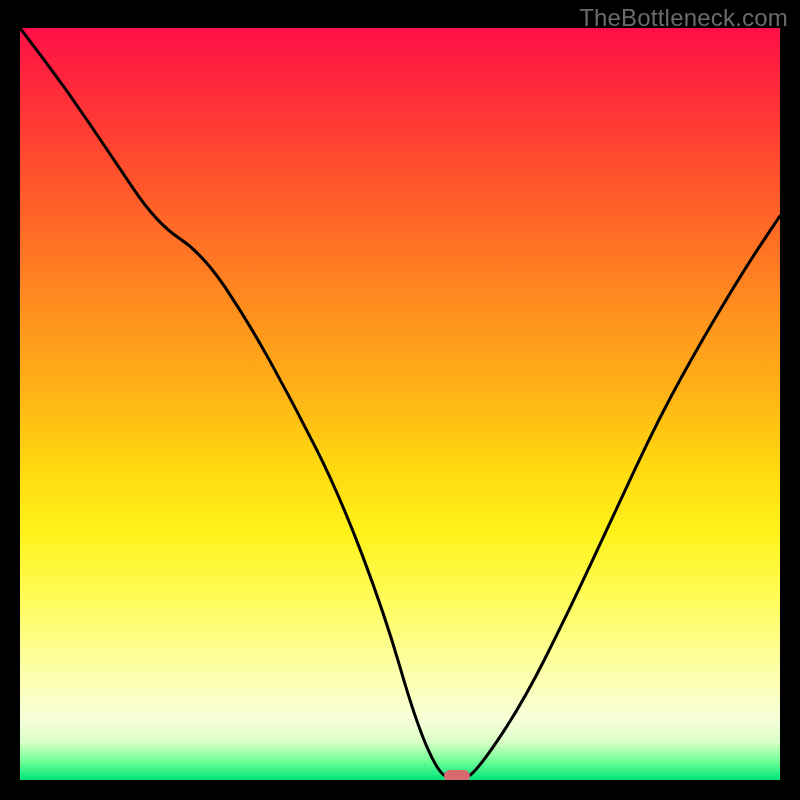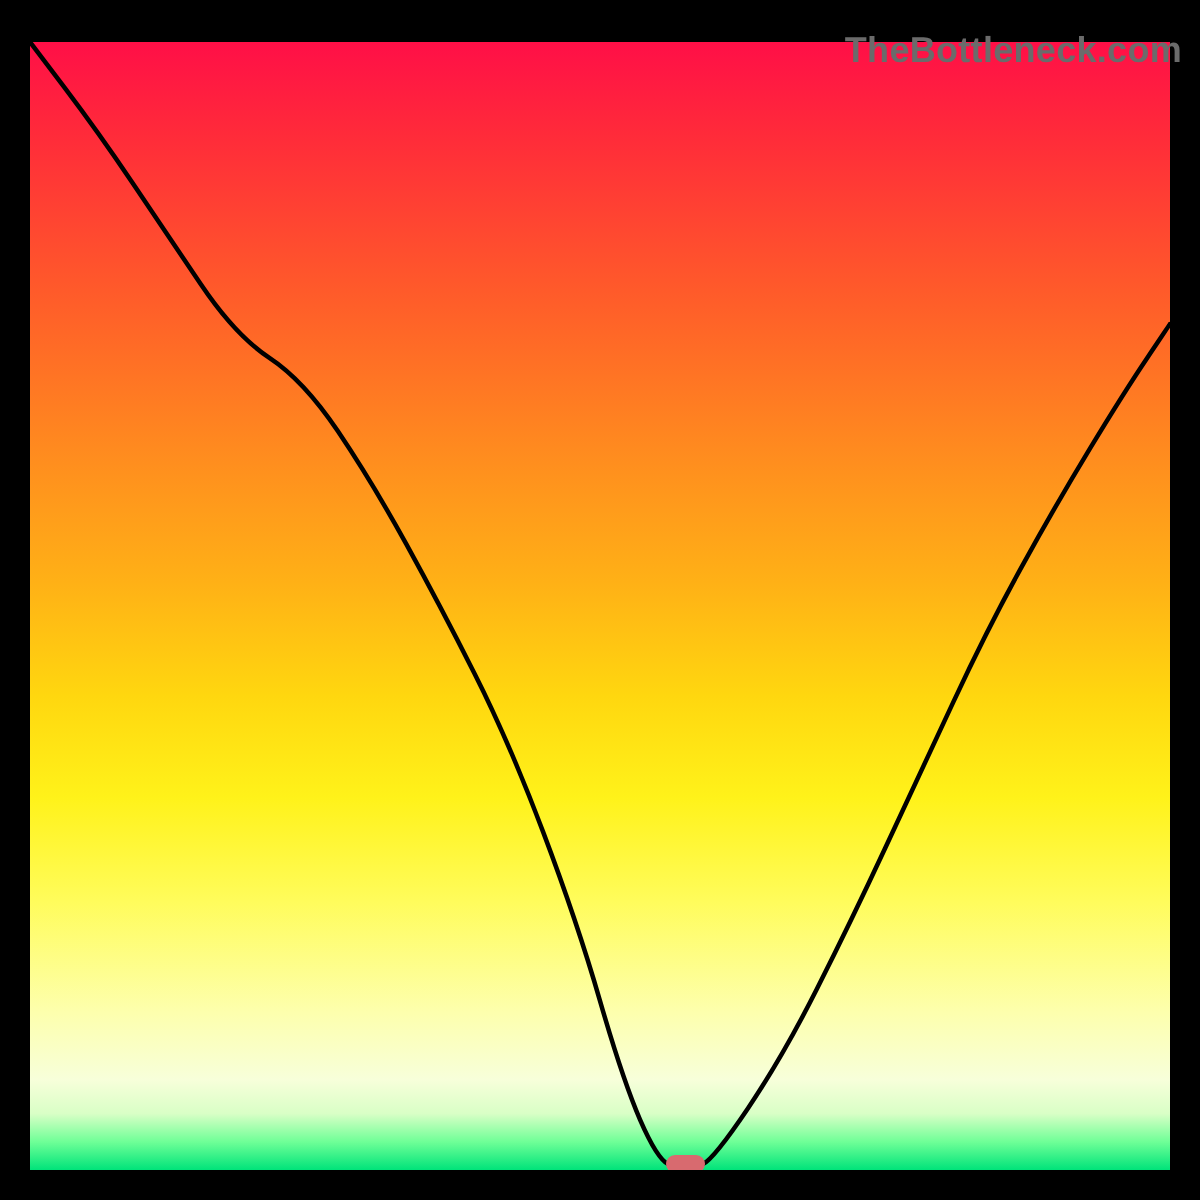--- a/index.html
+++ b/index.html
@@ -5,25 +5,25 @@
   * { margin: 0; padding: 0; box-sizing: border-box; }
   html, body { width: 800px; height: 800px; overflow: hidden; background: #000; }
   .frame {
     position: relative;
     width: 800px;
     height: 800px;
     background: #000;
   }
   .watermark {
     position: absolute;
-    top: 20px;
+    top: 4px;
     right: 12px;
     font-family: Arial, Helvetica, sans-serif;
     font-size: 24px;
-    font-weight: 700;
+    font-weight: 400;
     color: #6b6b6b;
     letter-spacing: 0.2px;
     z-index: 10;
   }
   .plot-outer {
     position: absolute;
     left: 20px;
     top: 28px;
     width: 760px;   
     height: 752px;  

